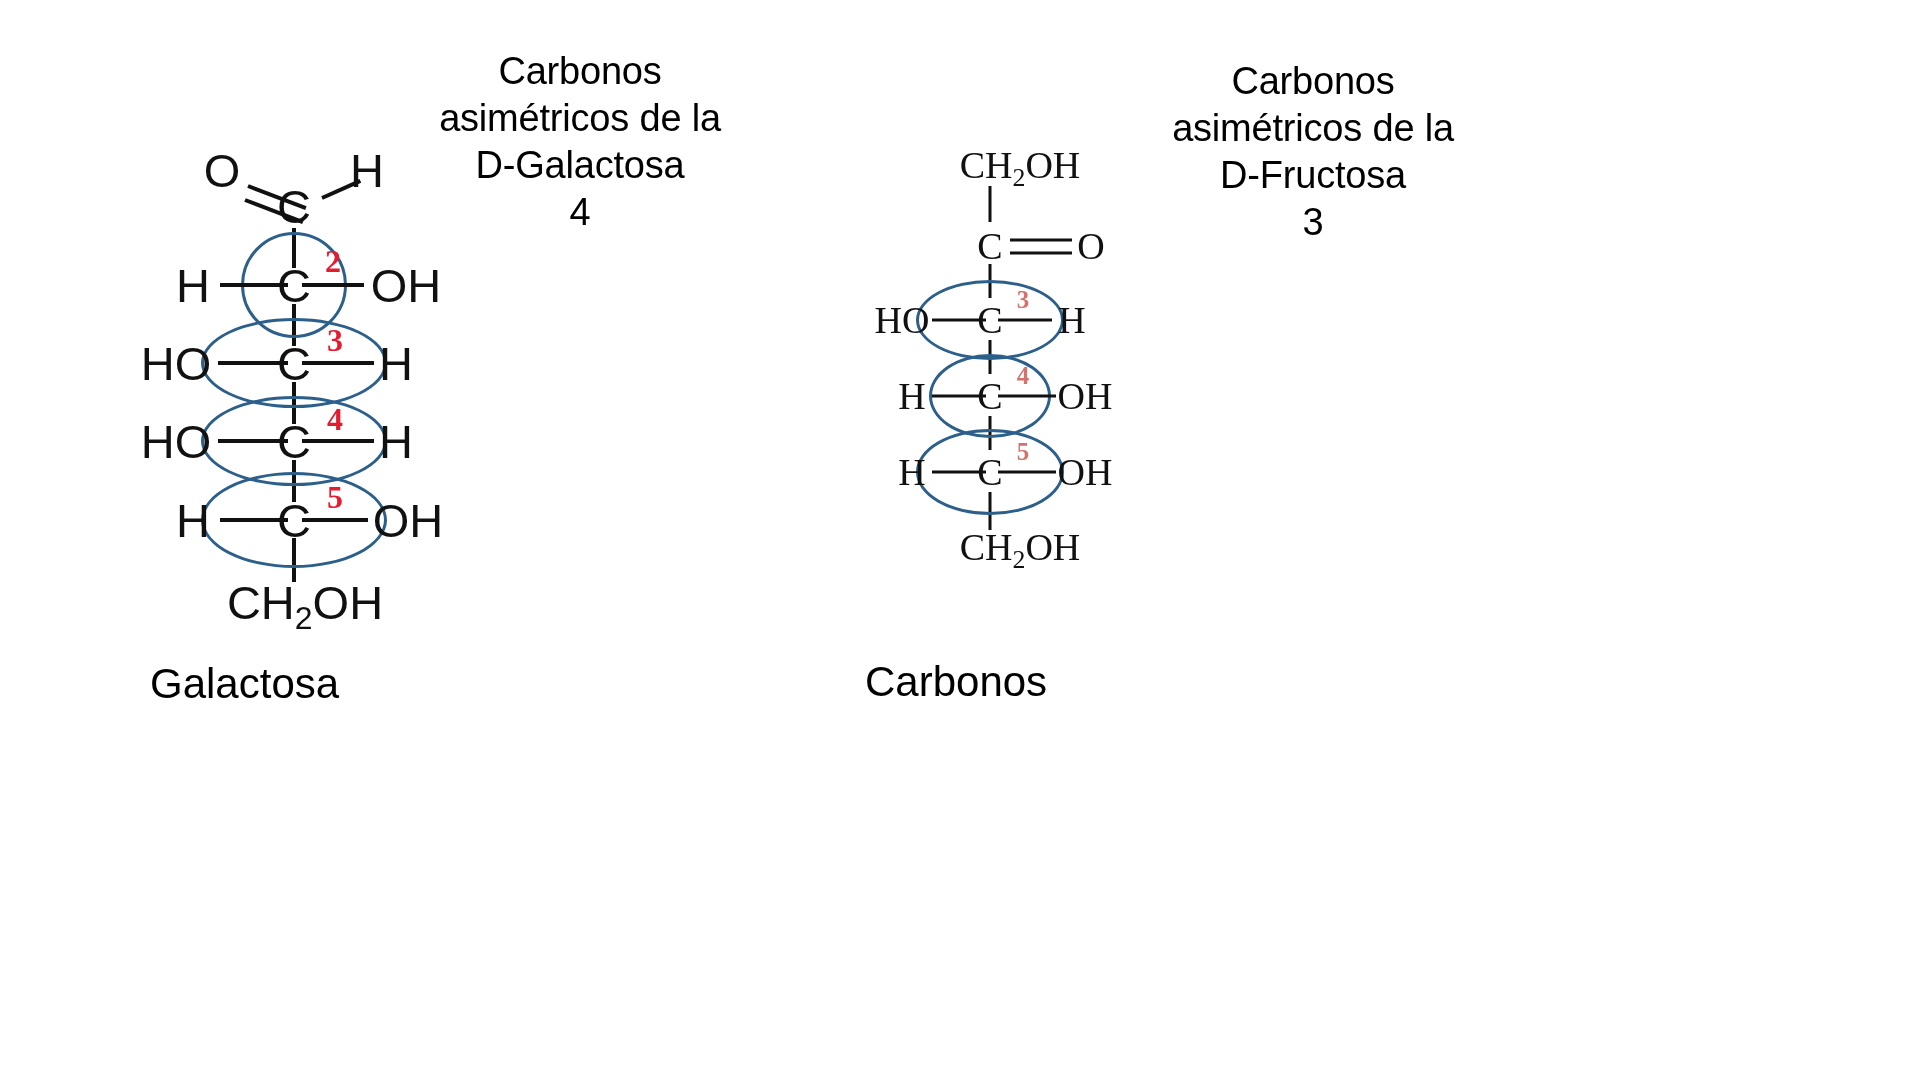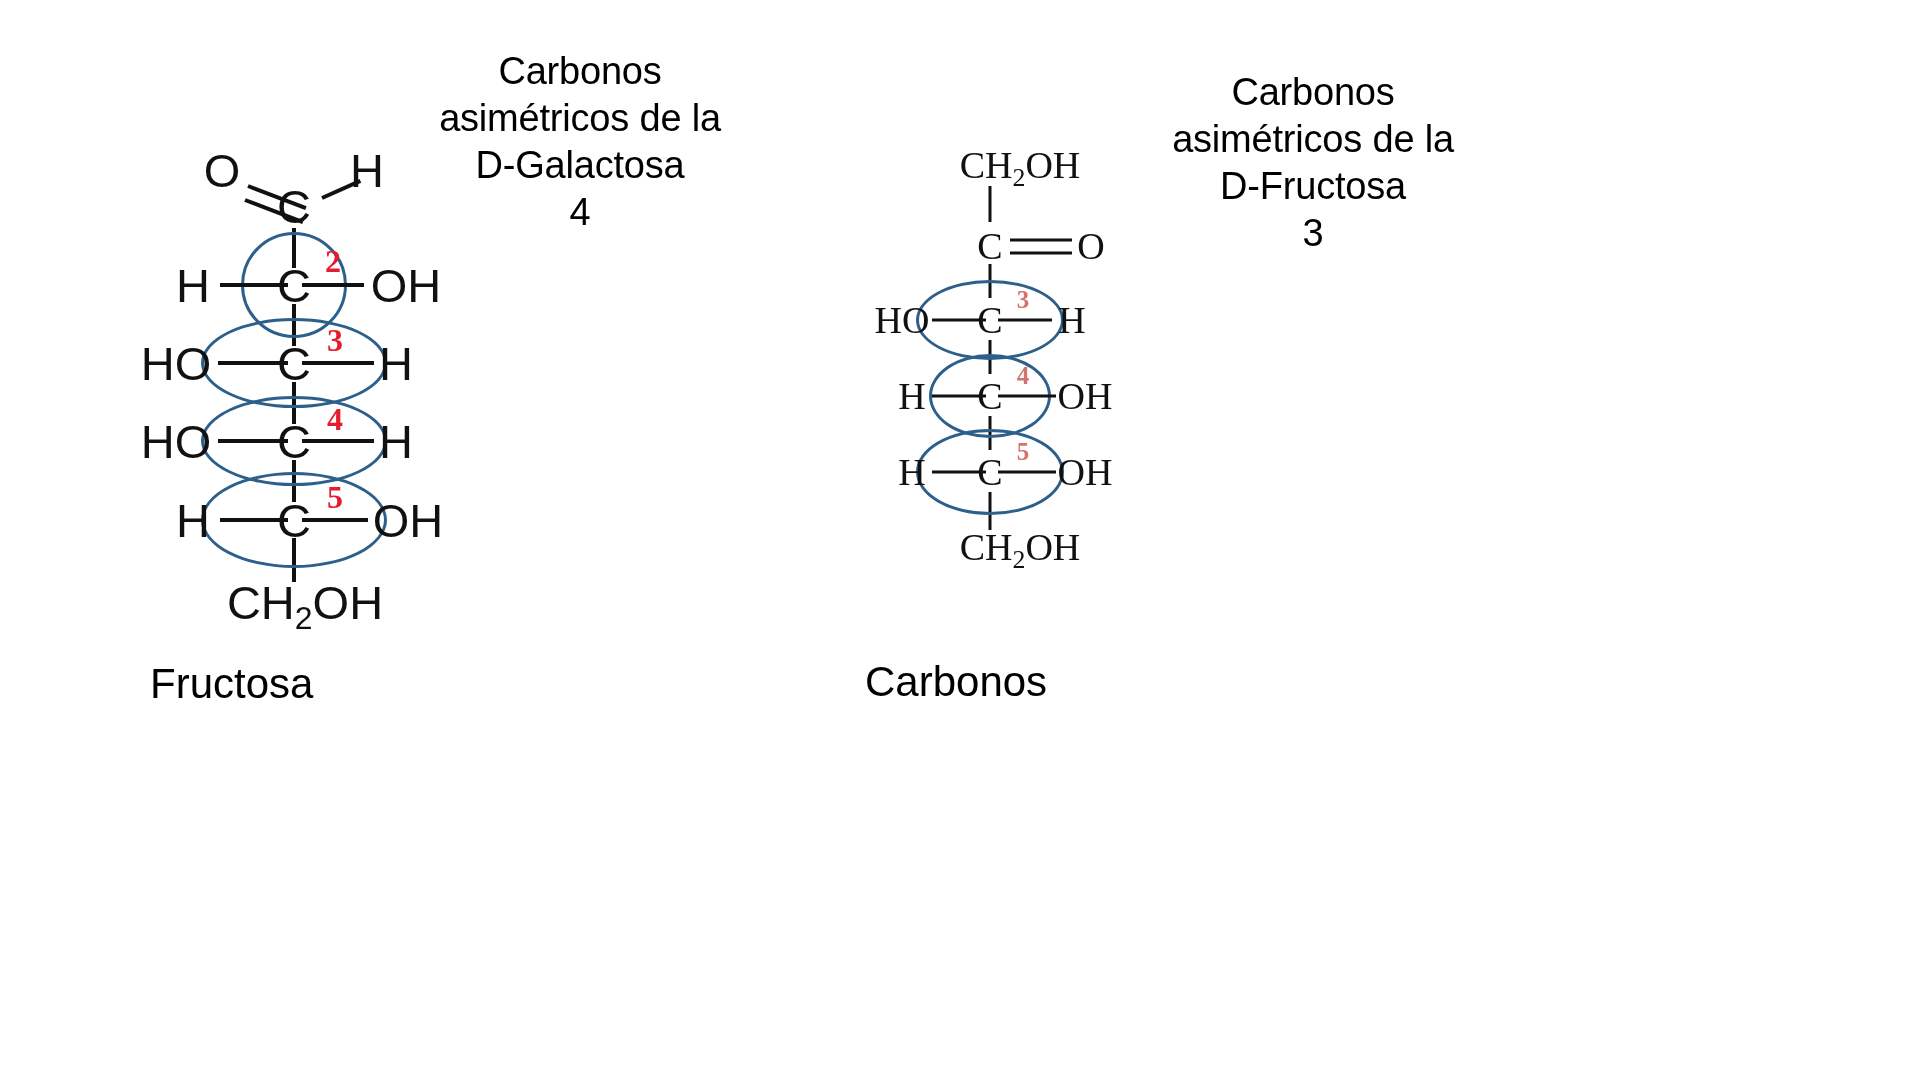--- a/index.html
+++ b/index.html
@@ -26,21 +26,21 @@
   .caption {
     position: absolute;
     text-align: center;
     color: #000000;
     font-family: "Liberation Sans", sans-serif;
     font-size: 38px;
     line-height: 47px;
     letter-spacing: -0.2px;
   }
   .caption-gal { left: 420px; top: 48px; width: 320px; }
-  .caption-fru { left: 1148px; top: 69px; width: 330px; }
+  .caption-fru { left: 1148px; top: 58px; width: 330px; }
   .caption .count { display: block; }
 
   
   .mol-name {
     position: absolute;
     color: #000000;
     font-size: 42px;
     font-family: "Liberation Sans", sans-serif;
     white-space: nowrap;
   }
@@ -173,21 +173,21 @@
     <div class="atom g-atom" style="left:63px; top:392px;">H</div>
     <div class="atom g-atom" style="left:164px; top:392px;">C</div>
     <div class="atom g-atom" style="left:278px; top:392px;">OH</div>
     <div class="cnum cnum-gal" style="left:205px; top:369px;">5</div>
 
     <div class="atom g-atom" style="left:175px; top:478px;">
       <span>CH</span><span class="sub">2</span><span>OH</span>
     </div>
   </div>
 
-  <div class="mol-name name-gal">Fructosa</div>
+  <div class="mol-name name-gal">Galactosa</div>
 
   <div class="structure struct-fru">
 
     <div class="atom f-atom" style="left:160px; top:40px;">
       <span>CH</span><span class="sub">2</span><span>OH</span>
     </div>
 
     <div class="bond-v" style="left:130px; top:58px; width:3px; height:36px;"></div>
 
     <div class="atom f-atom" style="left:130px; top:118px;">C</div>

